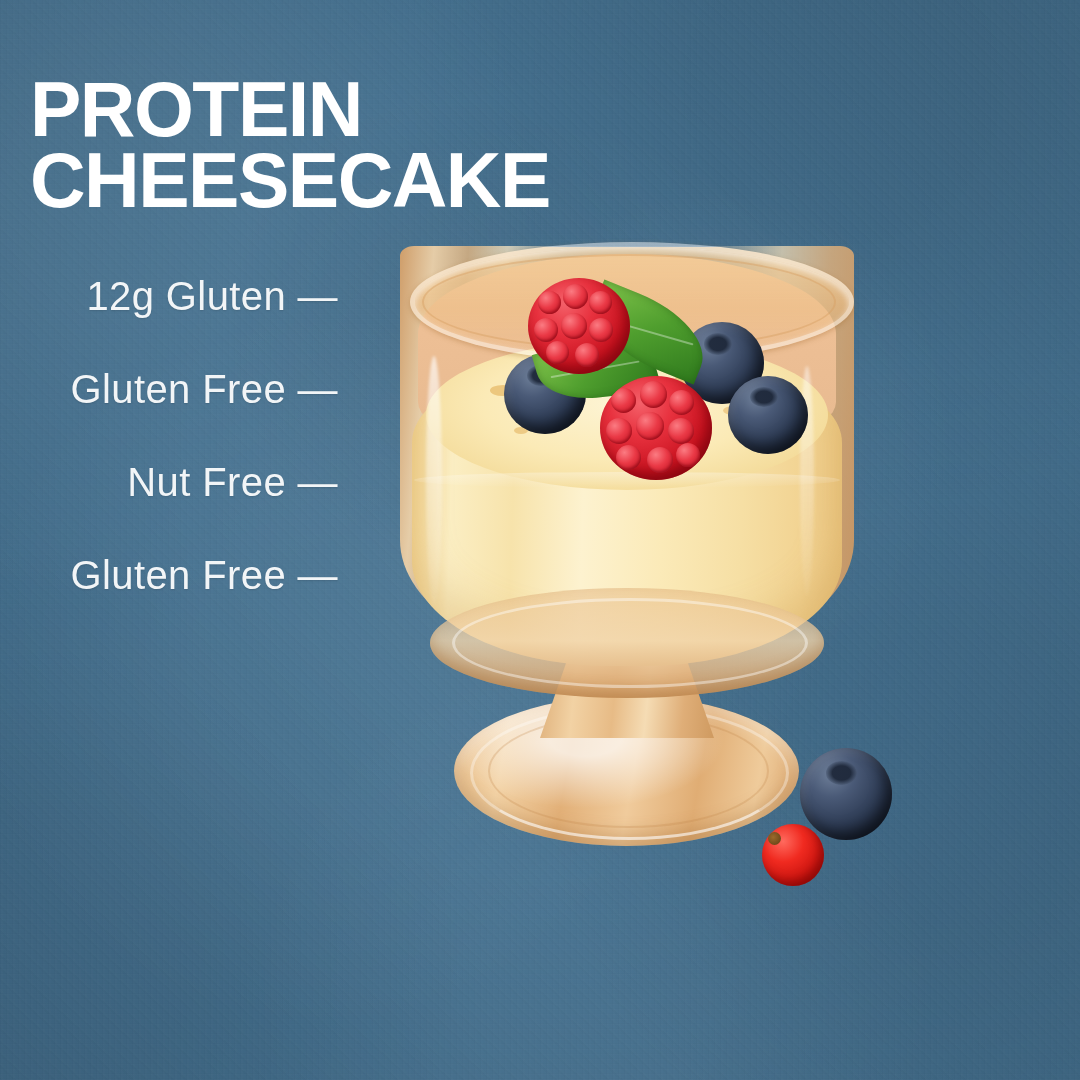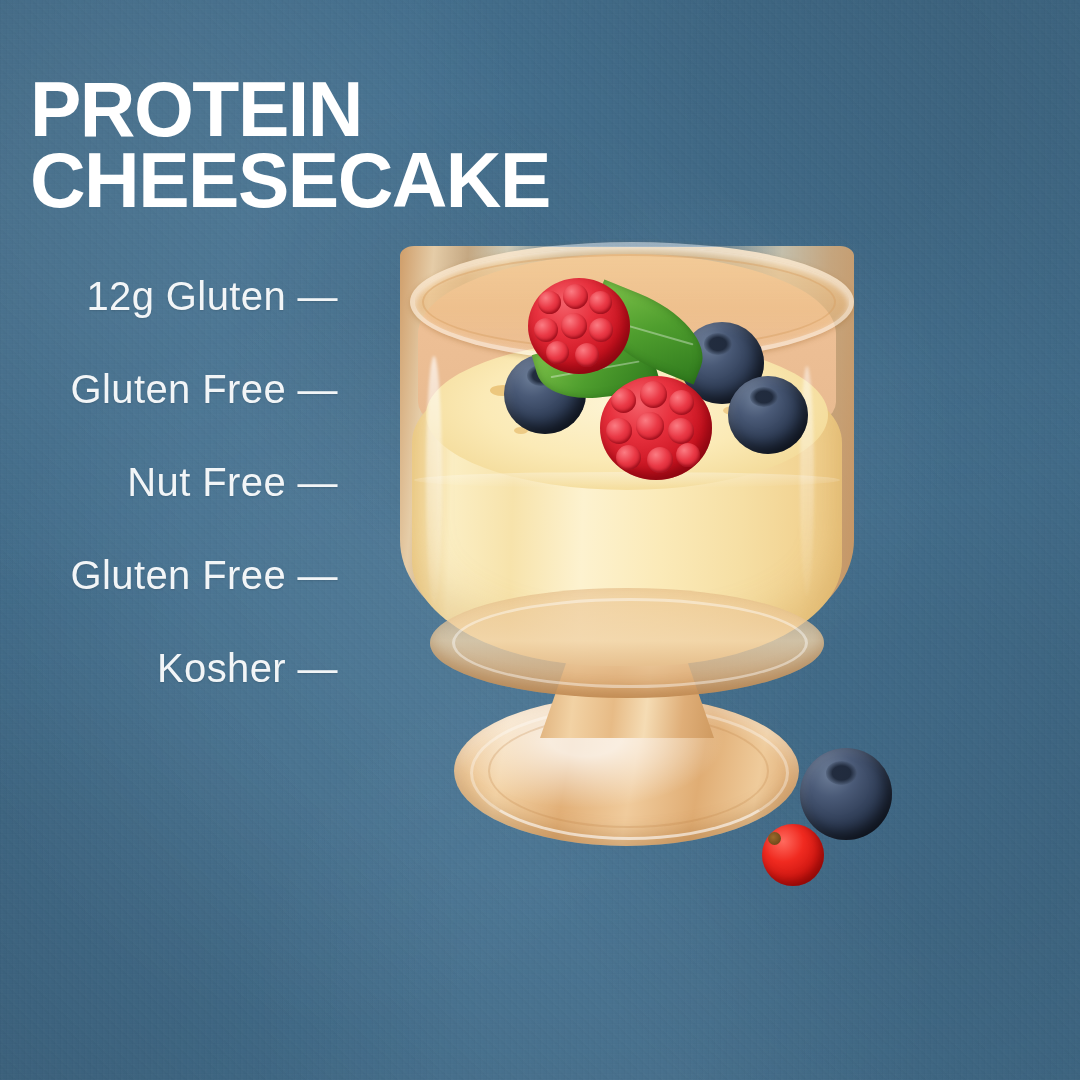--- a/index.html
+++ b/index.html
@@ -243,21 +243,20 @@
   <div class="bg-vignette"></div>
 
   <h1 class="headline">PROTEIN
 CHEESECAKE</h1>
 
   <div class="features">
     <div class="feature-item">12g Gluten —</div>
     <div class="feature-item">Gluten Free —</div>
     <div class="feature-item">Nut Free —</div>
     <div class="feature-item">Gluten Free —</div>
-    <div class="feature-item">Kosher —</div>
   </div>
 
   <div class="dessert">
 
     <div class="glass-foot"></div>
     <div class="glass-foot-ring"></div>
     <div class="glass-foot-ring2"></div>
     <div class="glass-stem"></div>
 
     <div class="glass-bowl"></div>

